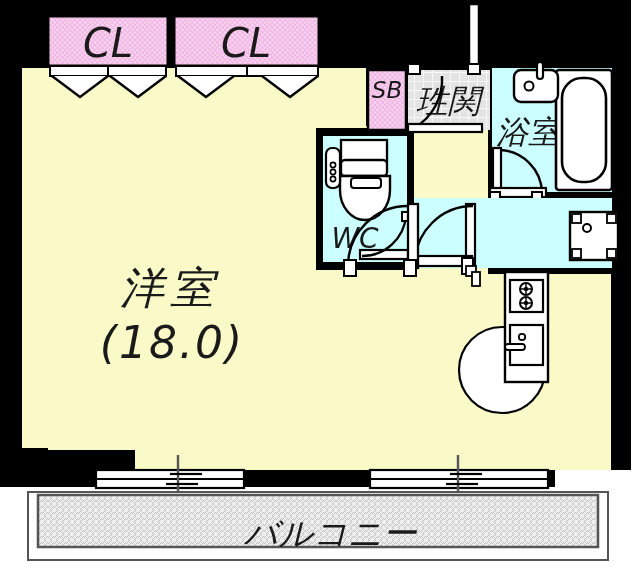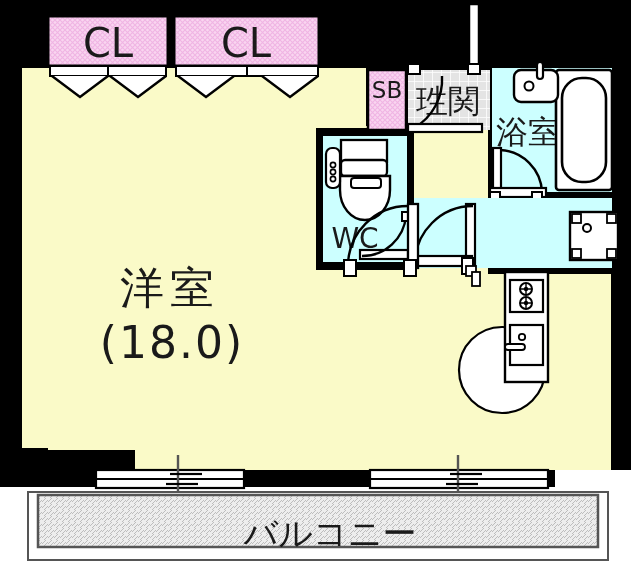--- a/index.html
+++ b/index.html
@@ -9,20 +9,21 @@
   }
   body {
     font-family: "DejaVu Sans", "Liberation Sans", sans-serif;
   }
   #floorplan {
     position: relative;
     width: 631px;
     height: 567px;
     background: #fef9c3;
     overflow: hidden;
+    font-style: italic;
   }
   #floorplan svg {
     display: block;
   }
   .fp-label {
     font-family: "DejaVu Sans", "Liberation Sans", sans-serif;
     fill: #1a1a1a;
     font-weight: 500;
   }
 </style>

